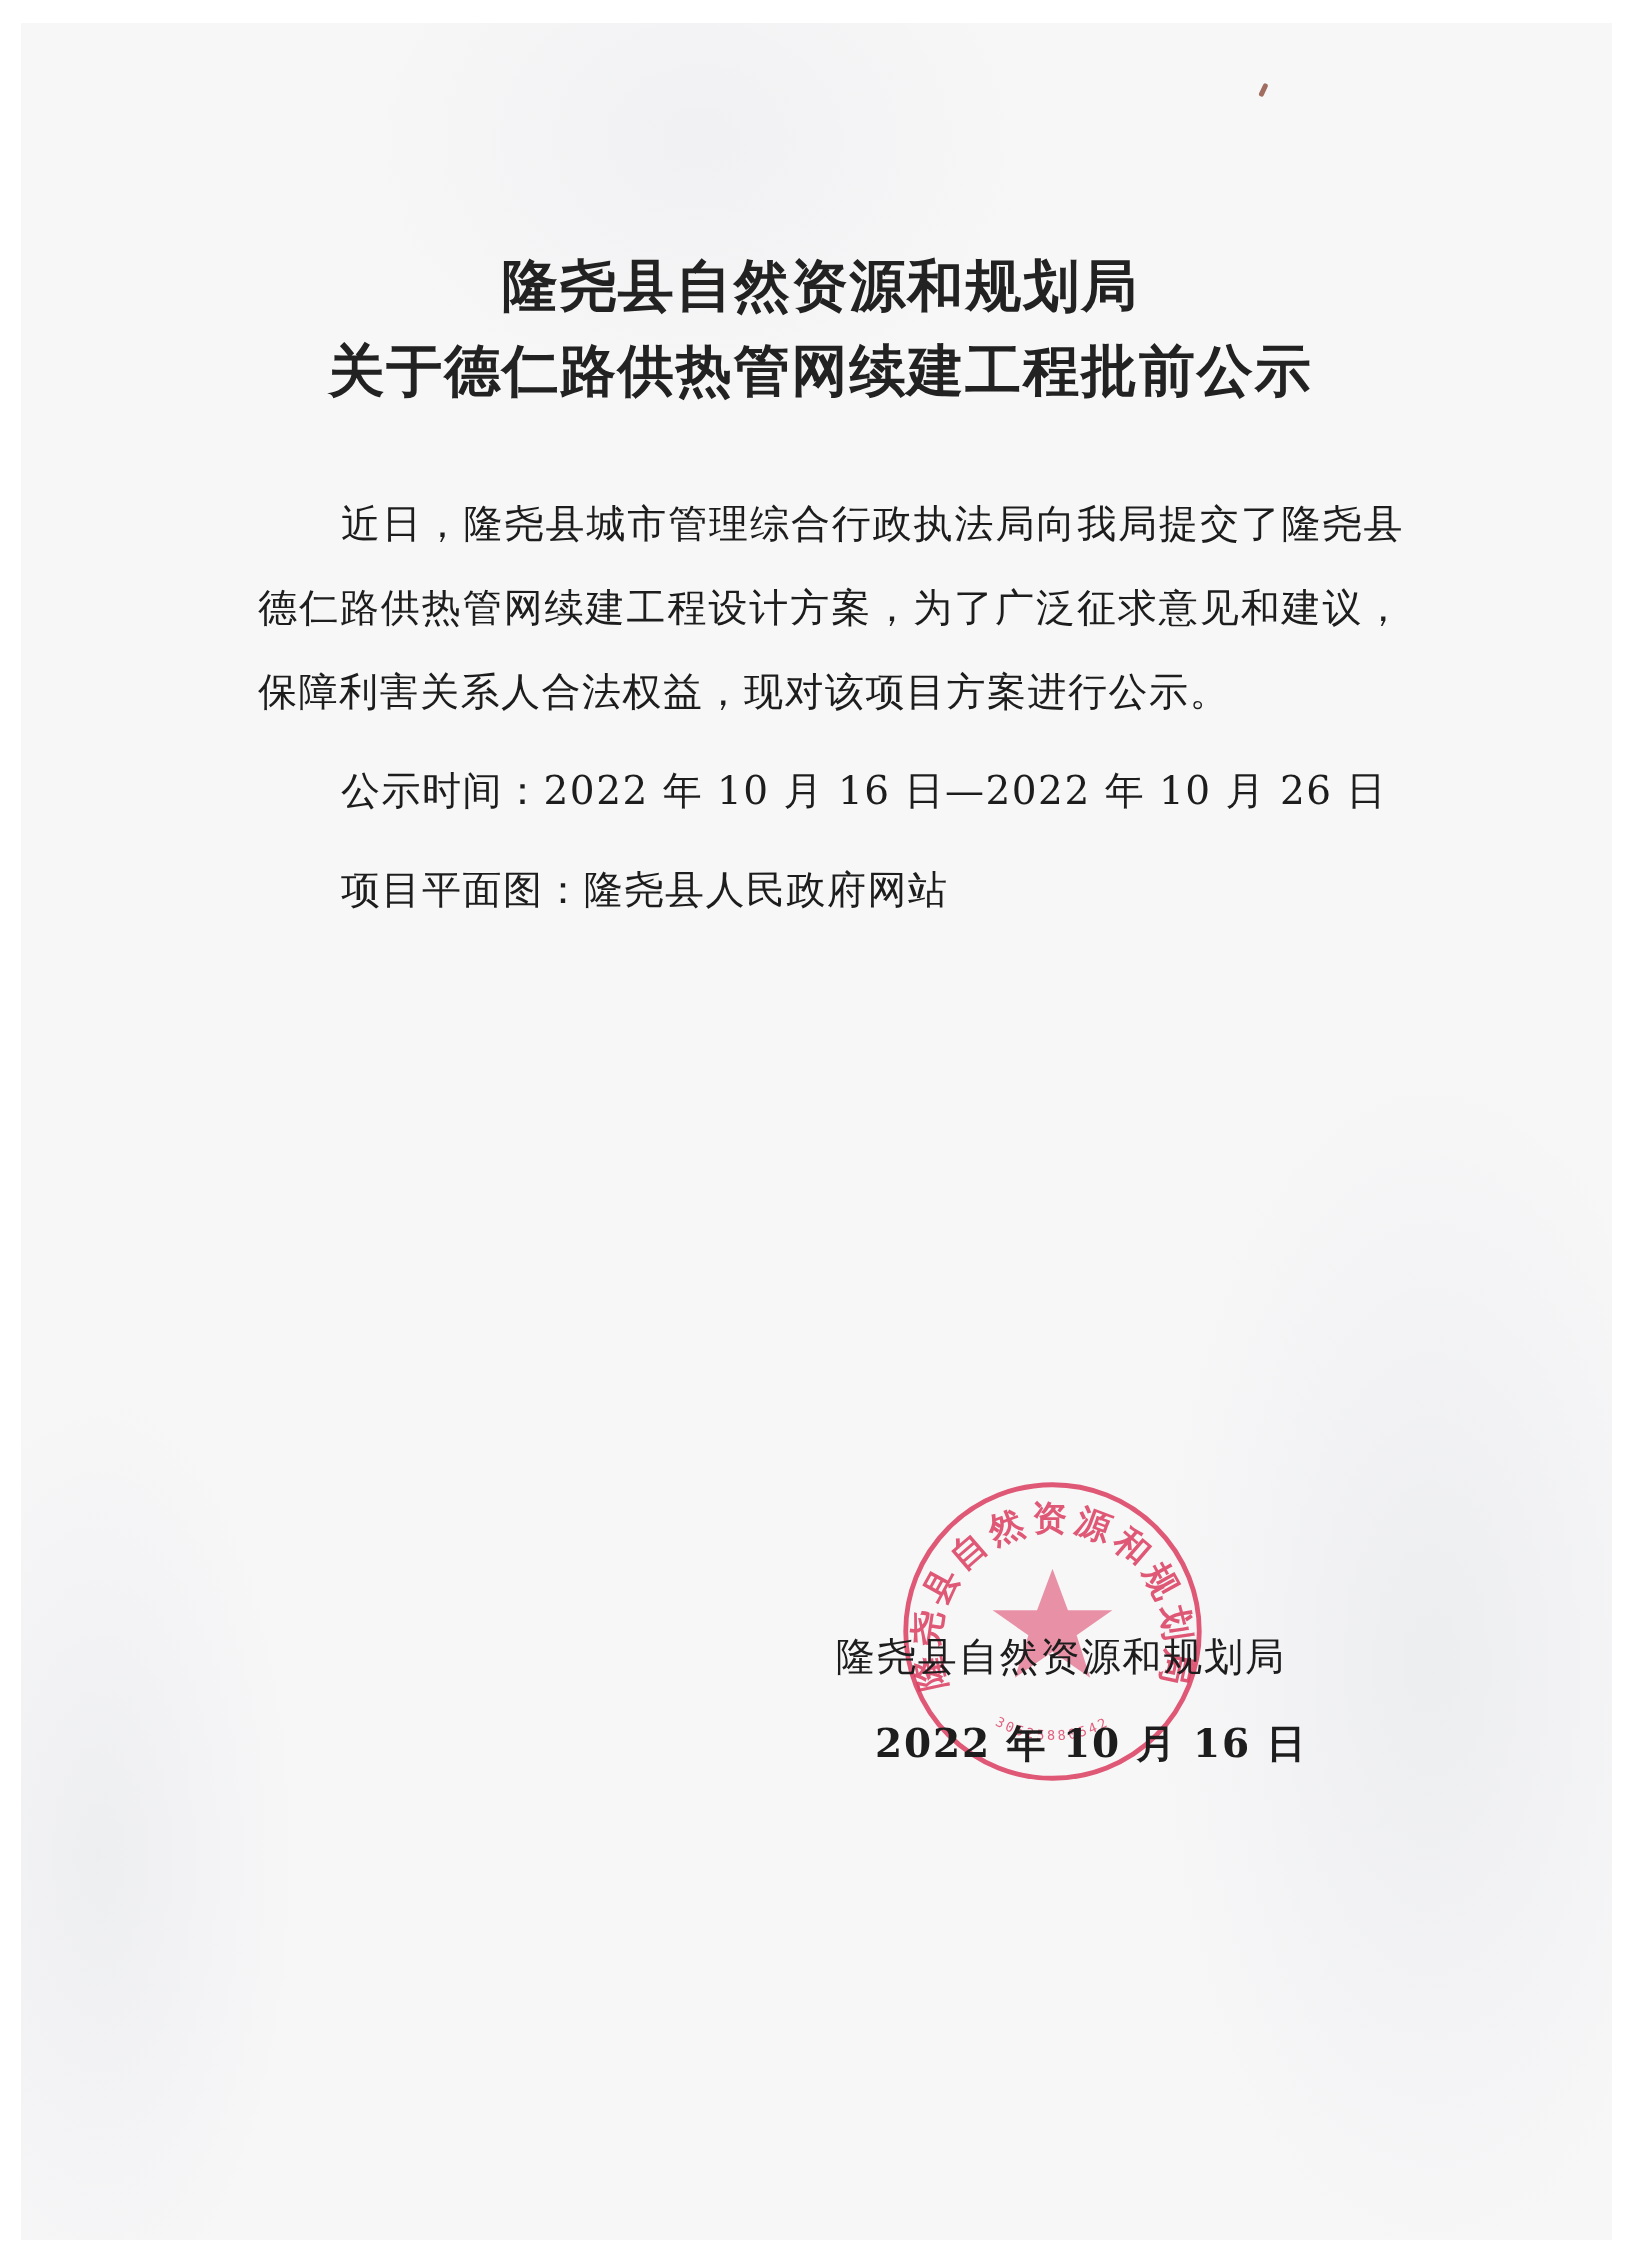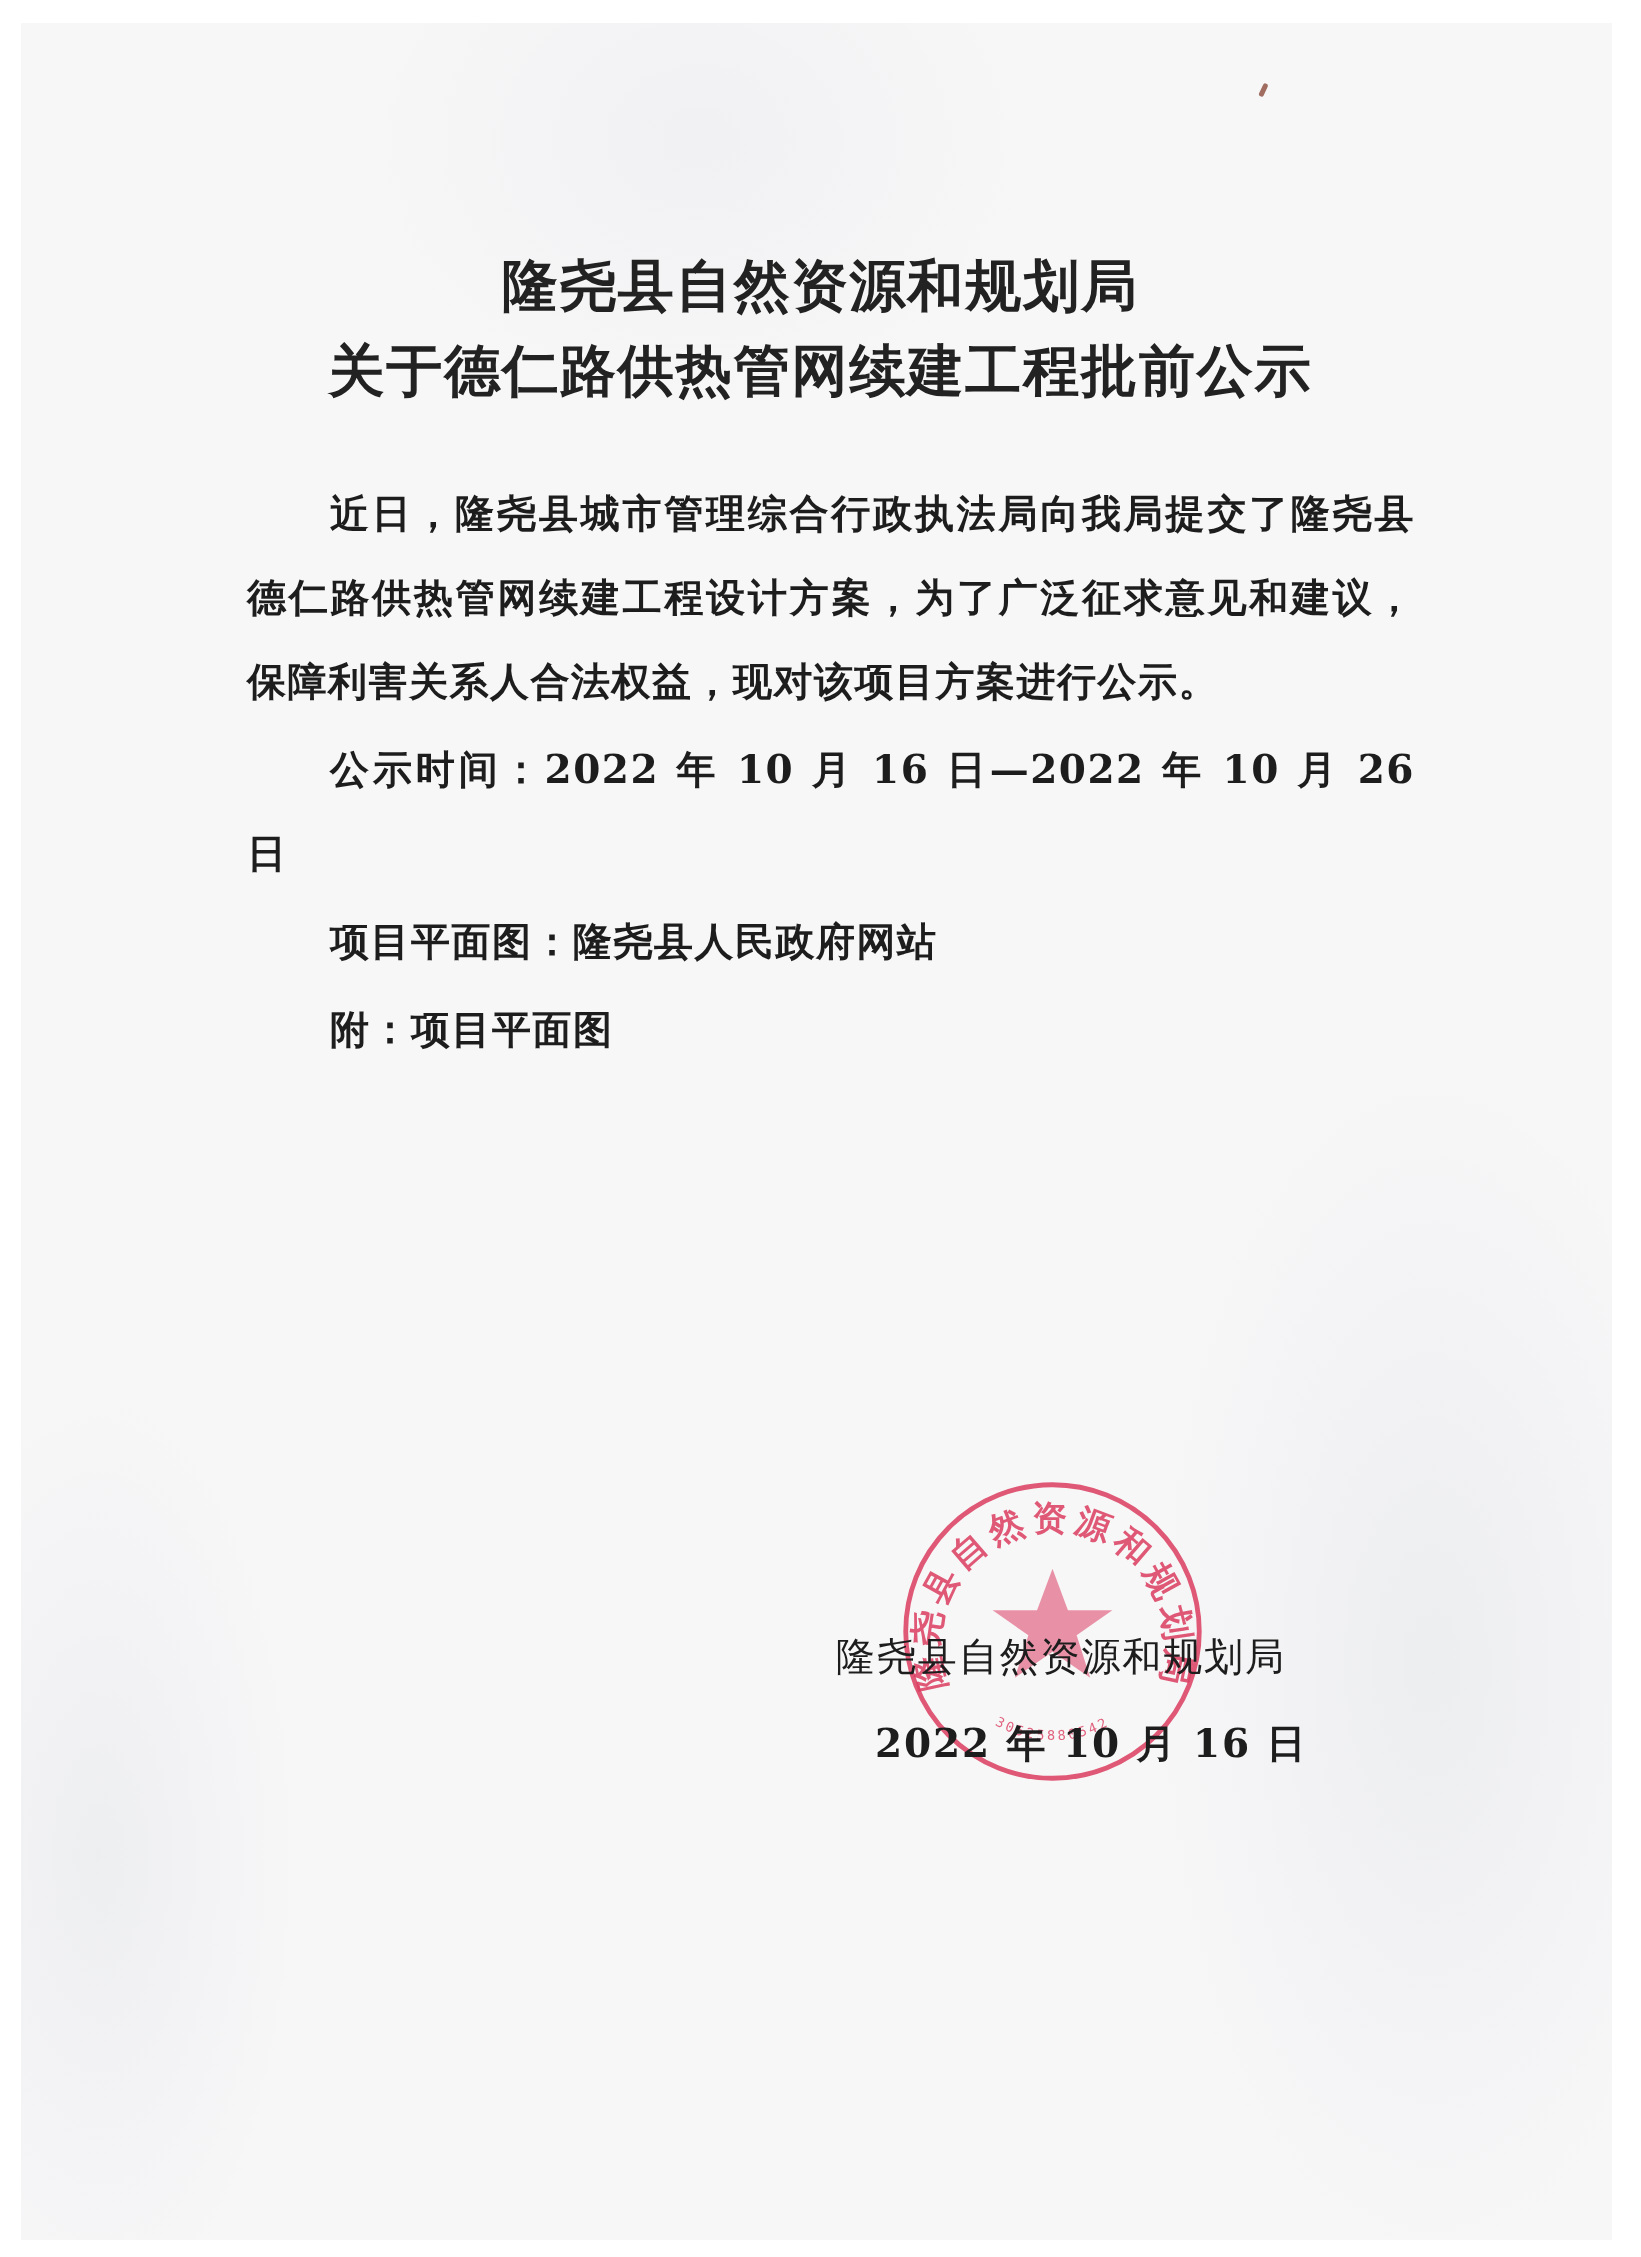--- a/index.html
+++ b/index.html
@@ -23,21 +23,21 @@
     font-family: "DejaVu Sans", "Liberation Sans", sans-serif;
     font-weight: bold; font-size: 56px; letter-spacing: 1.9px; color: #222;
   }
   .title.l1 { top: 249px; }
   .title.l2 { top: 334px; }
   .body {
     position: absolute; left: 243px; top: 467px; width: 1176px;
     font-size: 39px; line-height: 84px; letter-spacing: 1.5px;
     text-align: justify;
   }
-  .body p { margin: 4px; font-weight: bold; }
+  .body p { margin: 15px; }
   .indent { text-indent: 83px; }
   .sig {
     position: absolute; font-size: 39px; letter-spacing: 1.9px; white-space: nowrap; z-index: 3;
   }
   .sig.org { left: 836px; top: 1630px; }
   .sig.date { left: 875px; top: 1717px; font-weight: bold; }
   .stamp {
     position: absolute; left: 898px; top: 1477px; width: 309px; height: 309px; z-index: 2;
     opacity: 0.9;
   }
@@ -48,21 +48,20 @@
 <div class="paper"></div>
 <div class="speck"></div>
 
 <div class="title l1">隆尧县自然资源和规划局</div>
 <div class="title l2">关于德仁路供热管网续建工程批前公示</div>
 
 <div class="body">
   <p class="indent">近日，隆尧县城市管理综合行政执法局向我局提交了隆尧县德仁路供热管网续建工程设计方案，为了广泛征求意见和建议，保障利害关系人合法权益，现对该项目方案进行公示。</p>
   <p class="indent">公示时间：2022 年 10 月 16 日—2022 年 10 月 26 日</p>
   <p class="indent">项目平面图：隆尧县人民政府网站</p>
-  <p class="indent">附：项目平面图</p>
 </div>
 
 <svg class="stamp" viewBox="0 0 320 320" xmlns="http://www.w3.org/2000/svg">
   <defs>
     <path id="arcTop" d="M 48 210 A 118 118 0 1 1 272 210"></path>
     <path id="arcBot" d="M 70 232 A 120 120 0 0 0 250 232"></path>
   </defs>
   <circle cx="160" cy="160" r="152" fill="none" stroke="#d8284f" stroke-width="5" opacity="0.85"></circle>
   <g>
     <polygon points="160,95 176,138 222,138 185,164 199,208 160,181 121,208 135,164 98,138 144,138" fill="#e2607f" opacity="0.75"></polygon>

